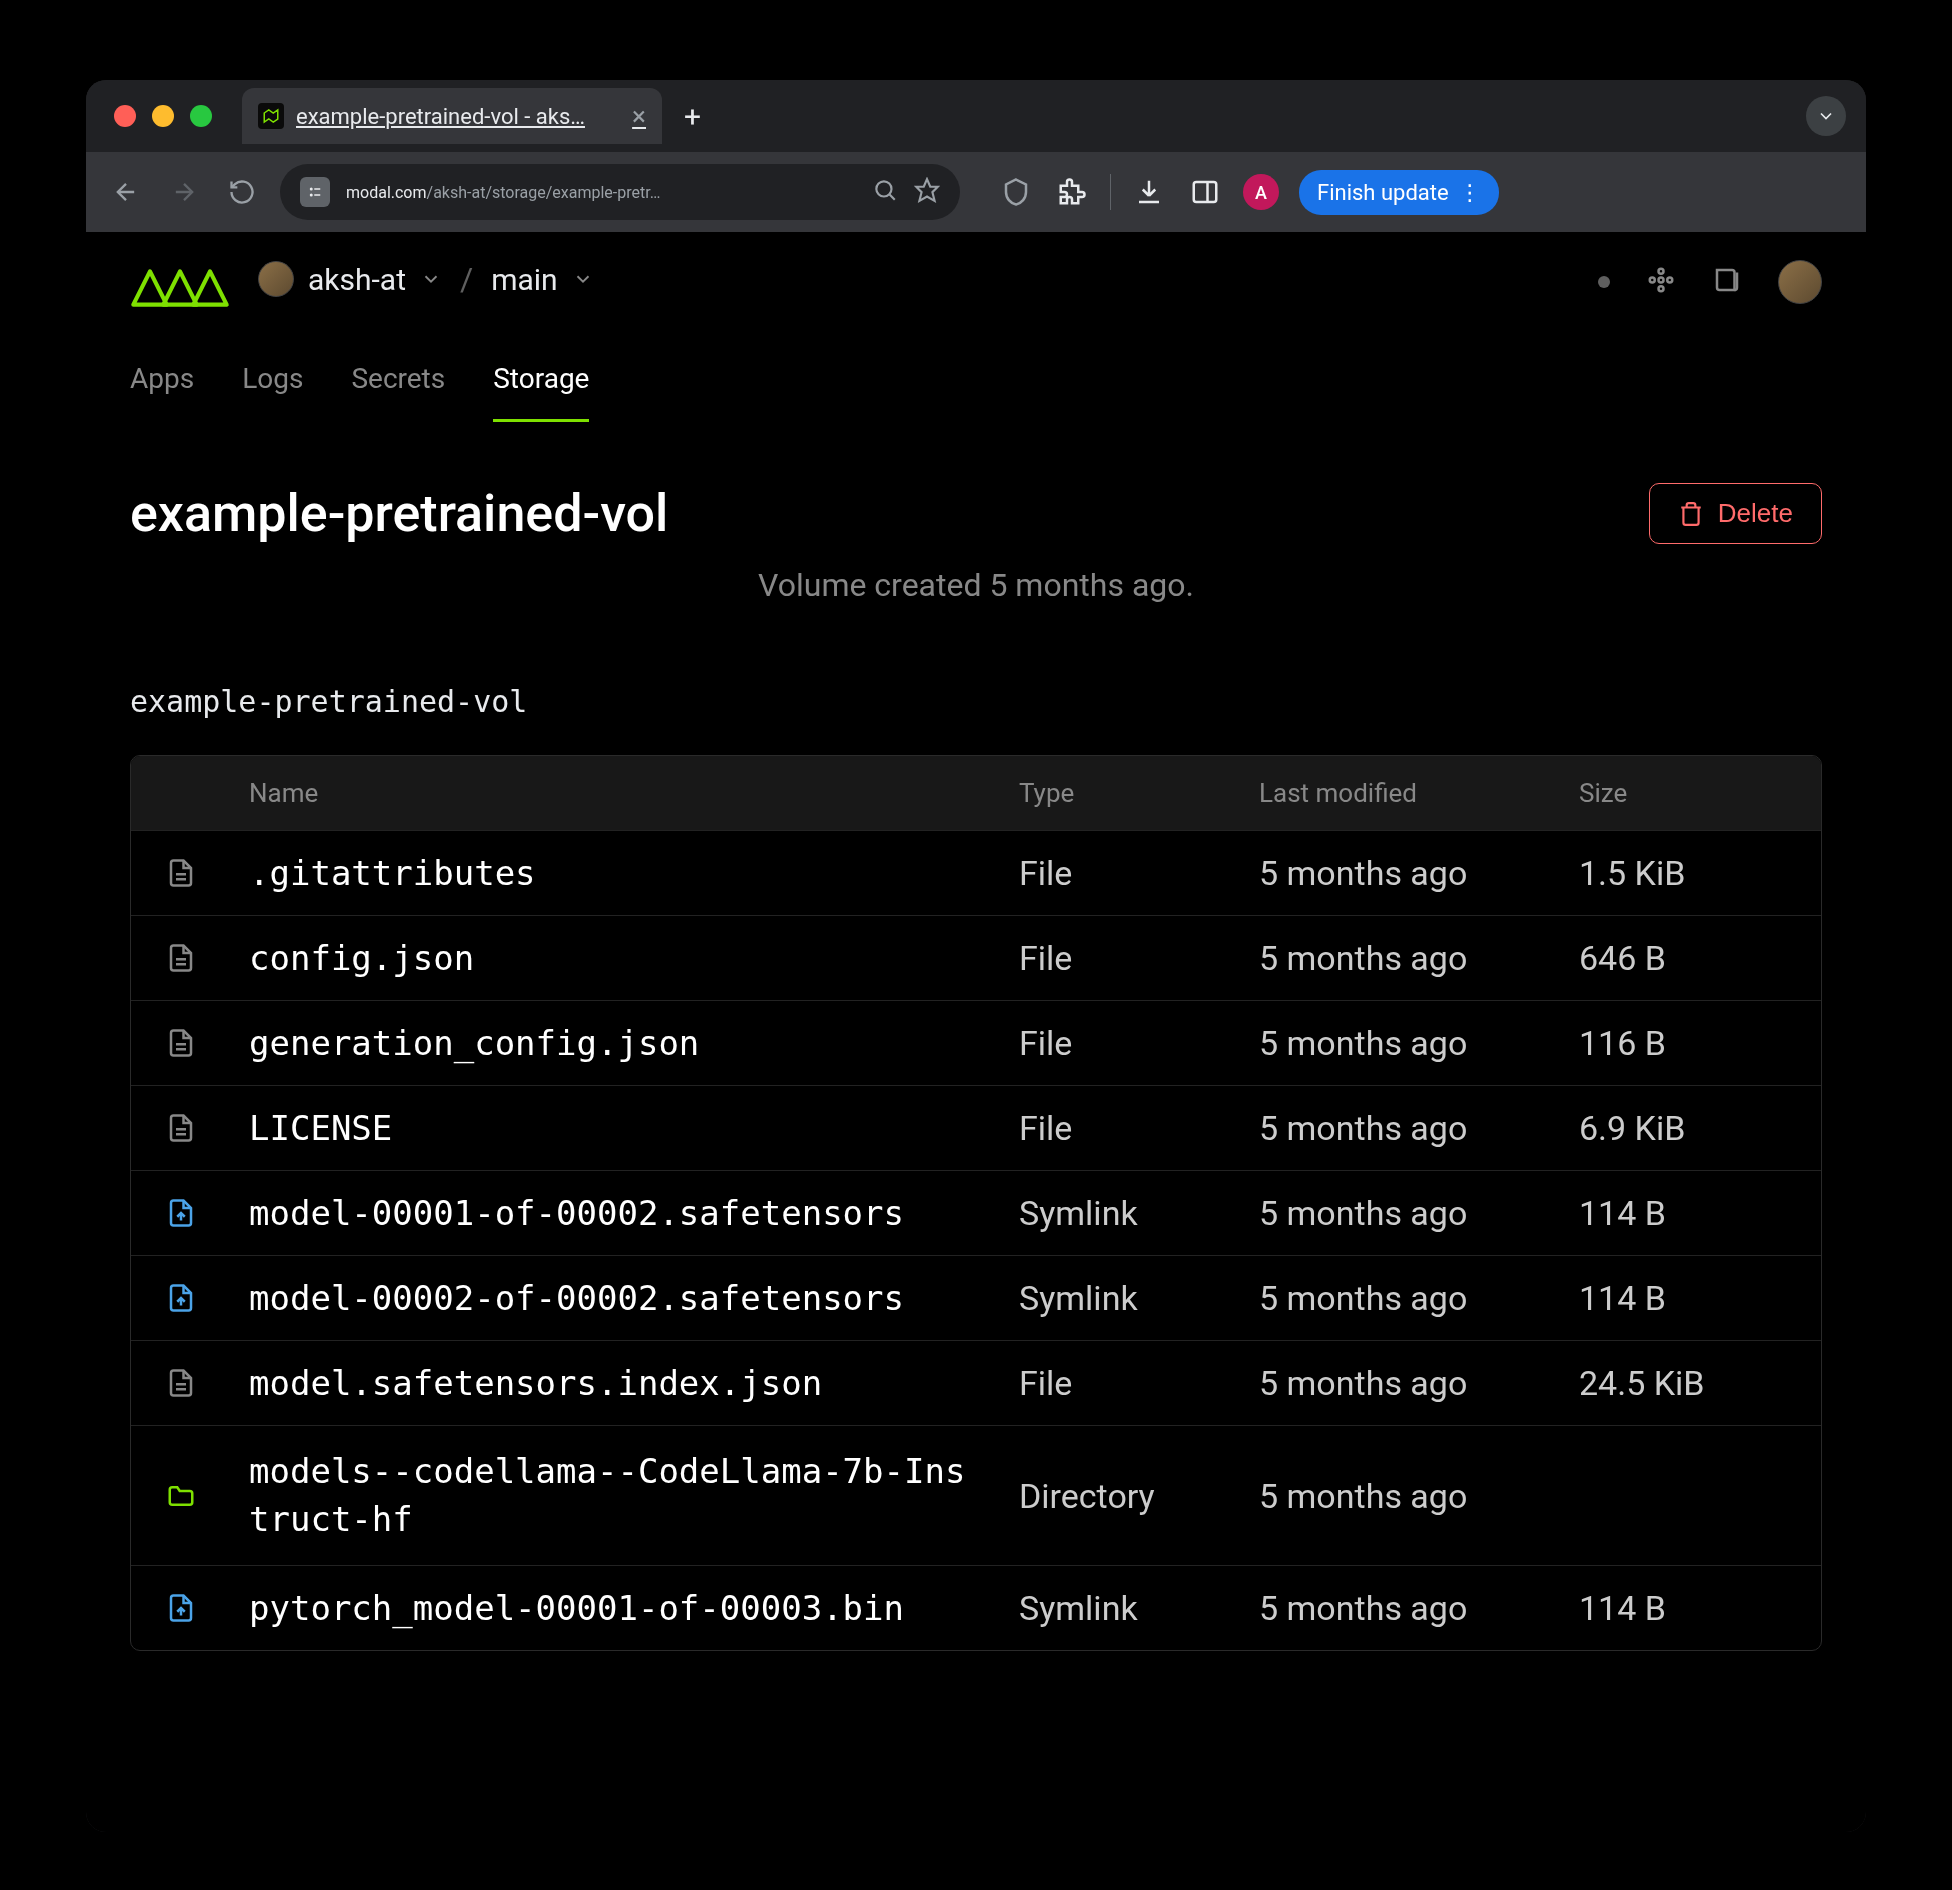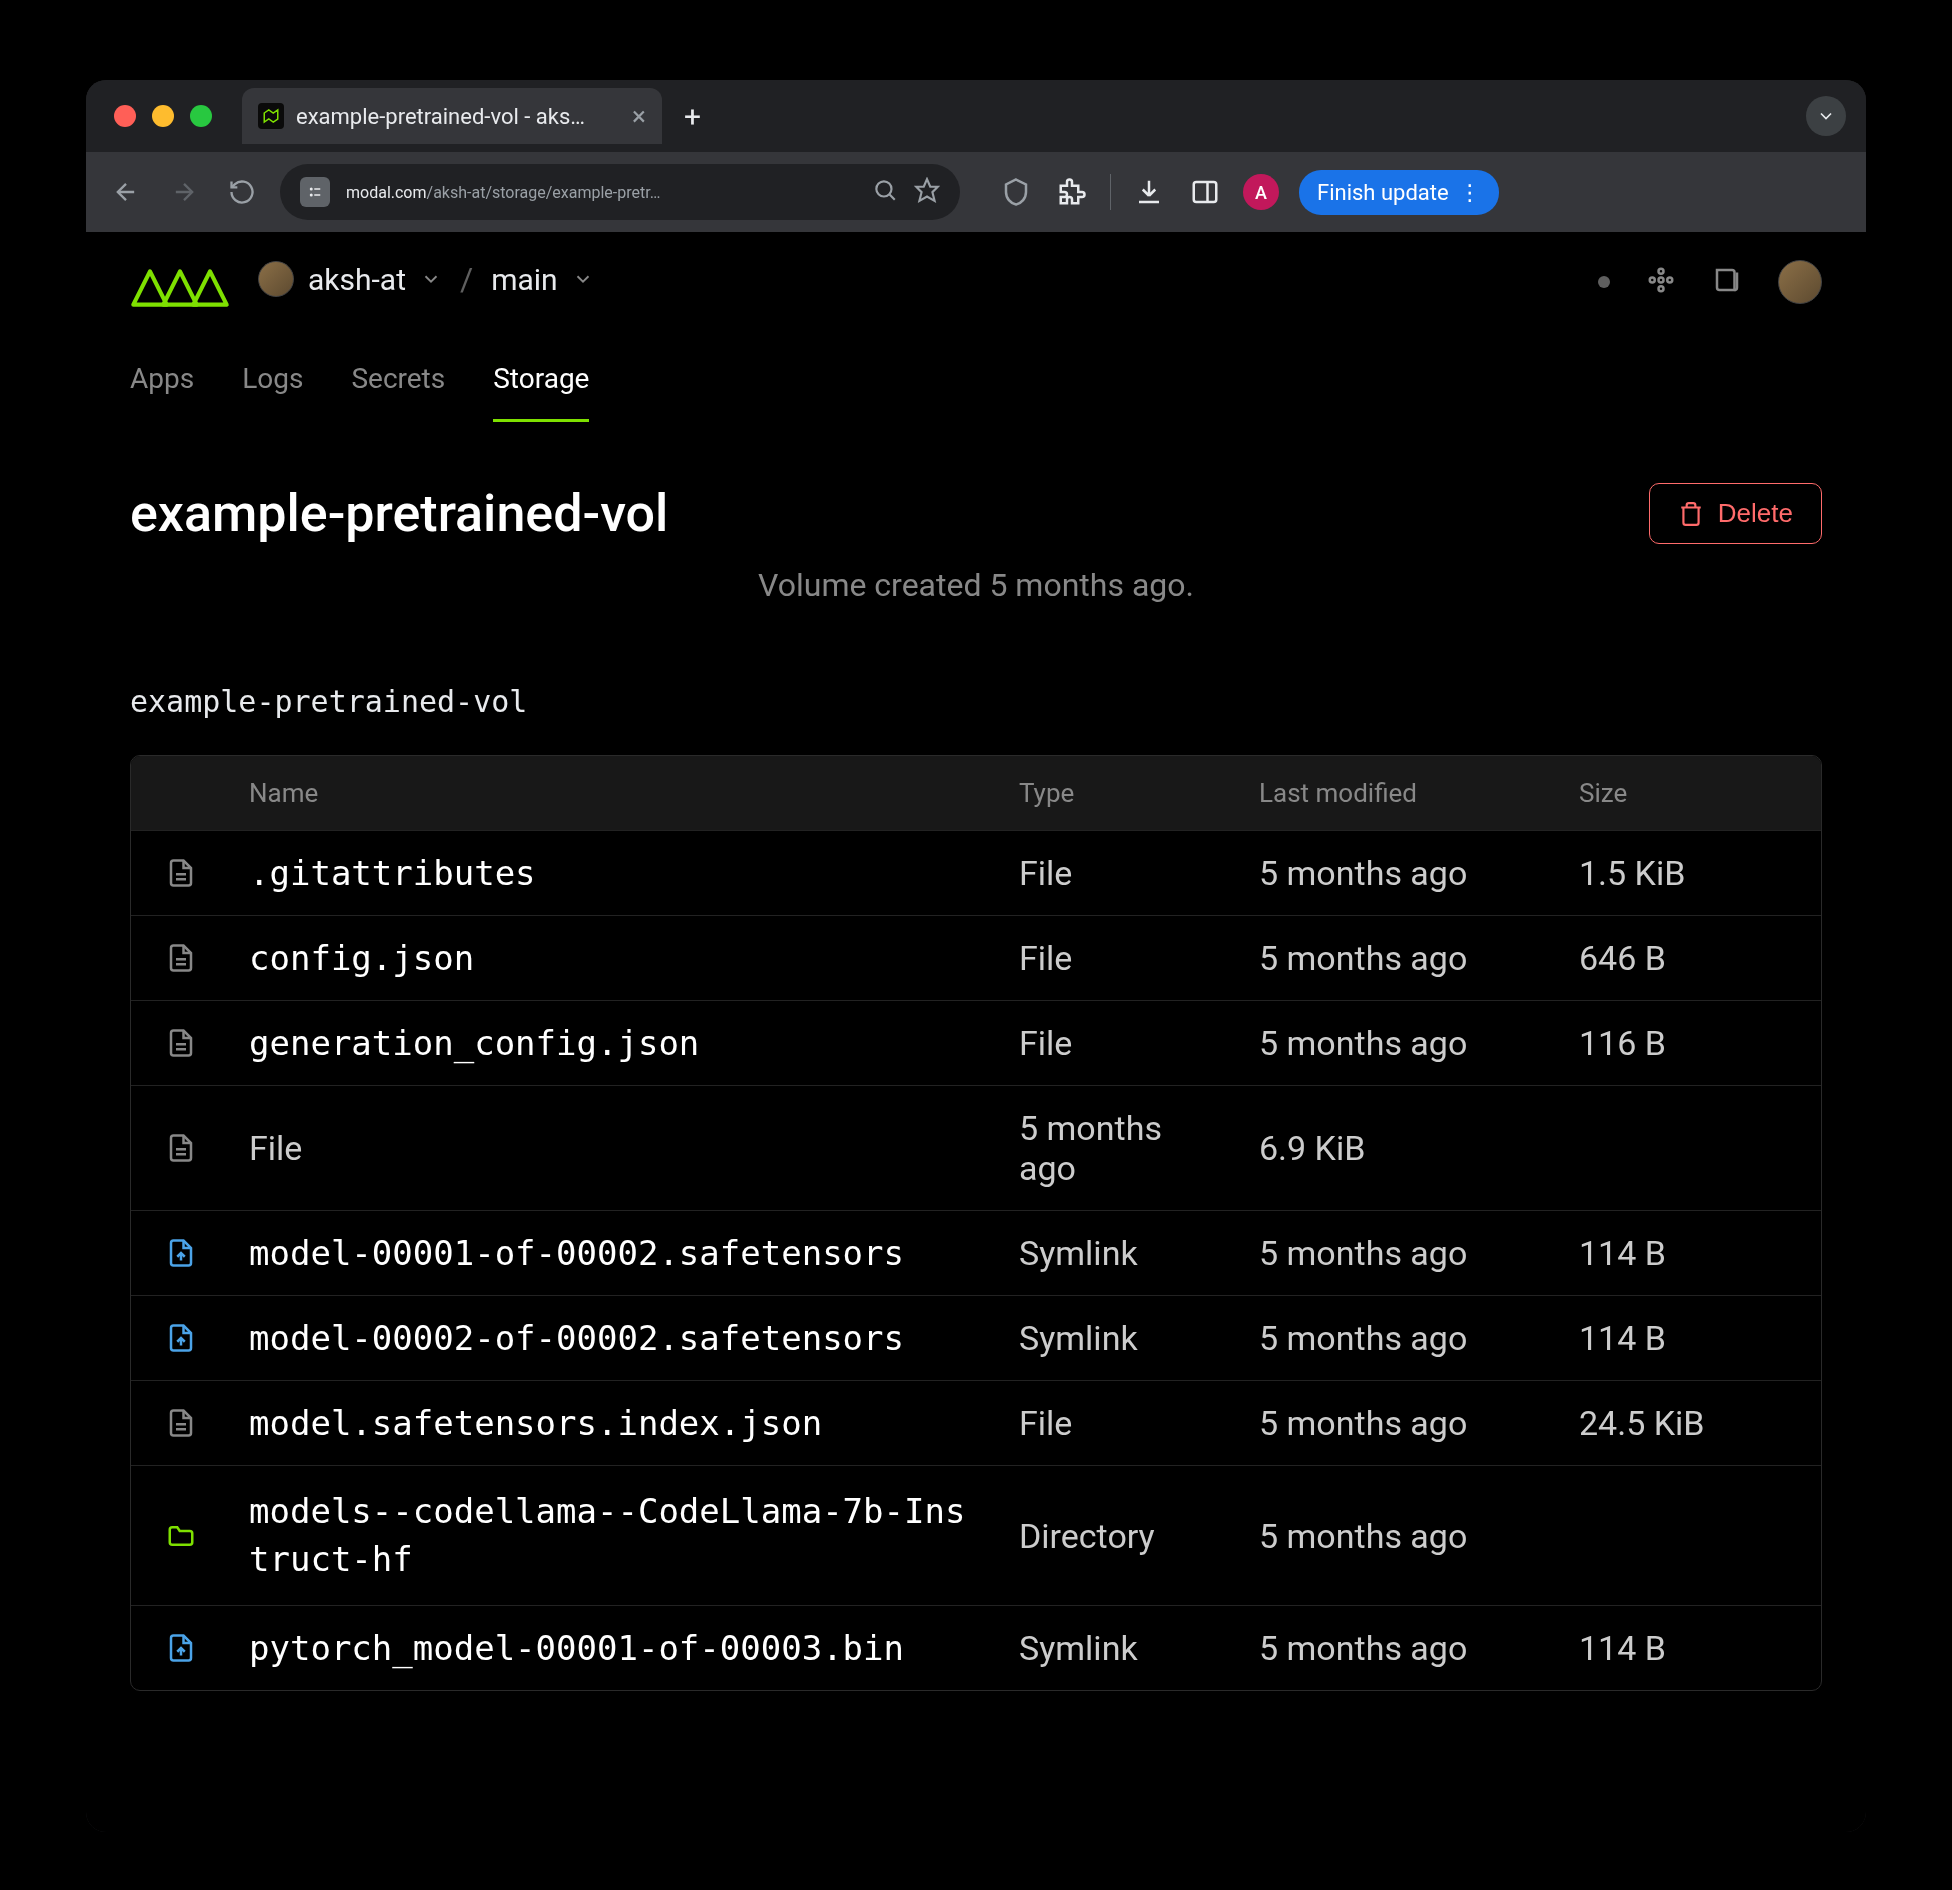--- a/index.html
+++ b/index.html
@@ -43,20 +43,21 @@
     display: flex;
     align-items: center;
     background: #35363a;
     height: 56px;
     padding: 0 16px;
     border-radius: 12px 12px 0 0;
     color: #e8eaed;
     font-size: 22px;
     gap: 12px;
     min-width: 420px;
+    text-decoration: underline;
   }
   .tab .favicon {
     width: 26px; height: 26px;
     background: #0a0a0a;
     border-radius: 4px;
     display: flex; align-items: center; justify-content: center;
   }
   .tab .favicon svg { stroke: #7ee000; }
   .tab .close { color: #9aa0a6; font-size: 26px; margin-left: auto; cursor: pointer; }
   .newtab {
@@ -490,20 +491,21 @@
             </div>
             <div class="trow">
               <div class="tcell icon">
                 <svg viewBox="0 0 24 24" fill="none" stroke="#888" stroke-width="2">
                   <path d="M14 2H6a2 2 0 0 0-2 2v16a2 2 0 0 0 2 2h12a2 2 0 0 0 2-2V8l-6-6z"></path>
                   <polyline points="14 2 14 8 20 8"></polyline>
                   <line x1="8" y1="13" x2="16" y2="13"></line>
                   <line x1="8" y1="17" x2="16" y2="17"></line>
                 </svg>
               </div>
+              <div class="tcell name">LICENSE</div>
               <div class="tcell type">File</div>
               <div class="tcell modified">5 months ago</div>
               <div class="tcell size">6.9 KiB</div>
             </div>
             <div class="trow">
               <div class="tcell icon">
                 <svg class="symlink-icon" viewBox="0 0 24 24" fill="none" stroke="currentColor" stroke-width="2">
                   <path d="M14 2H6a2 2 0 0 0-2 2v16a2 2 0 0 0 2 2h12a2 2 0 0 0 2-2V8l-6-6z"></path>
                   <polyline points="14 2 14 8 20 8"></polyline>
                   <path d="M9 15l3-3 3 3"></path>

